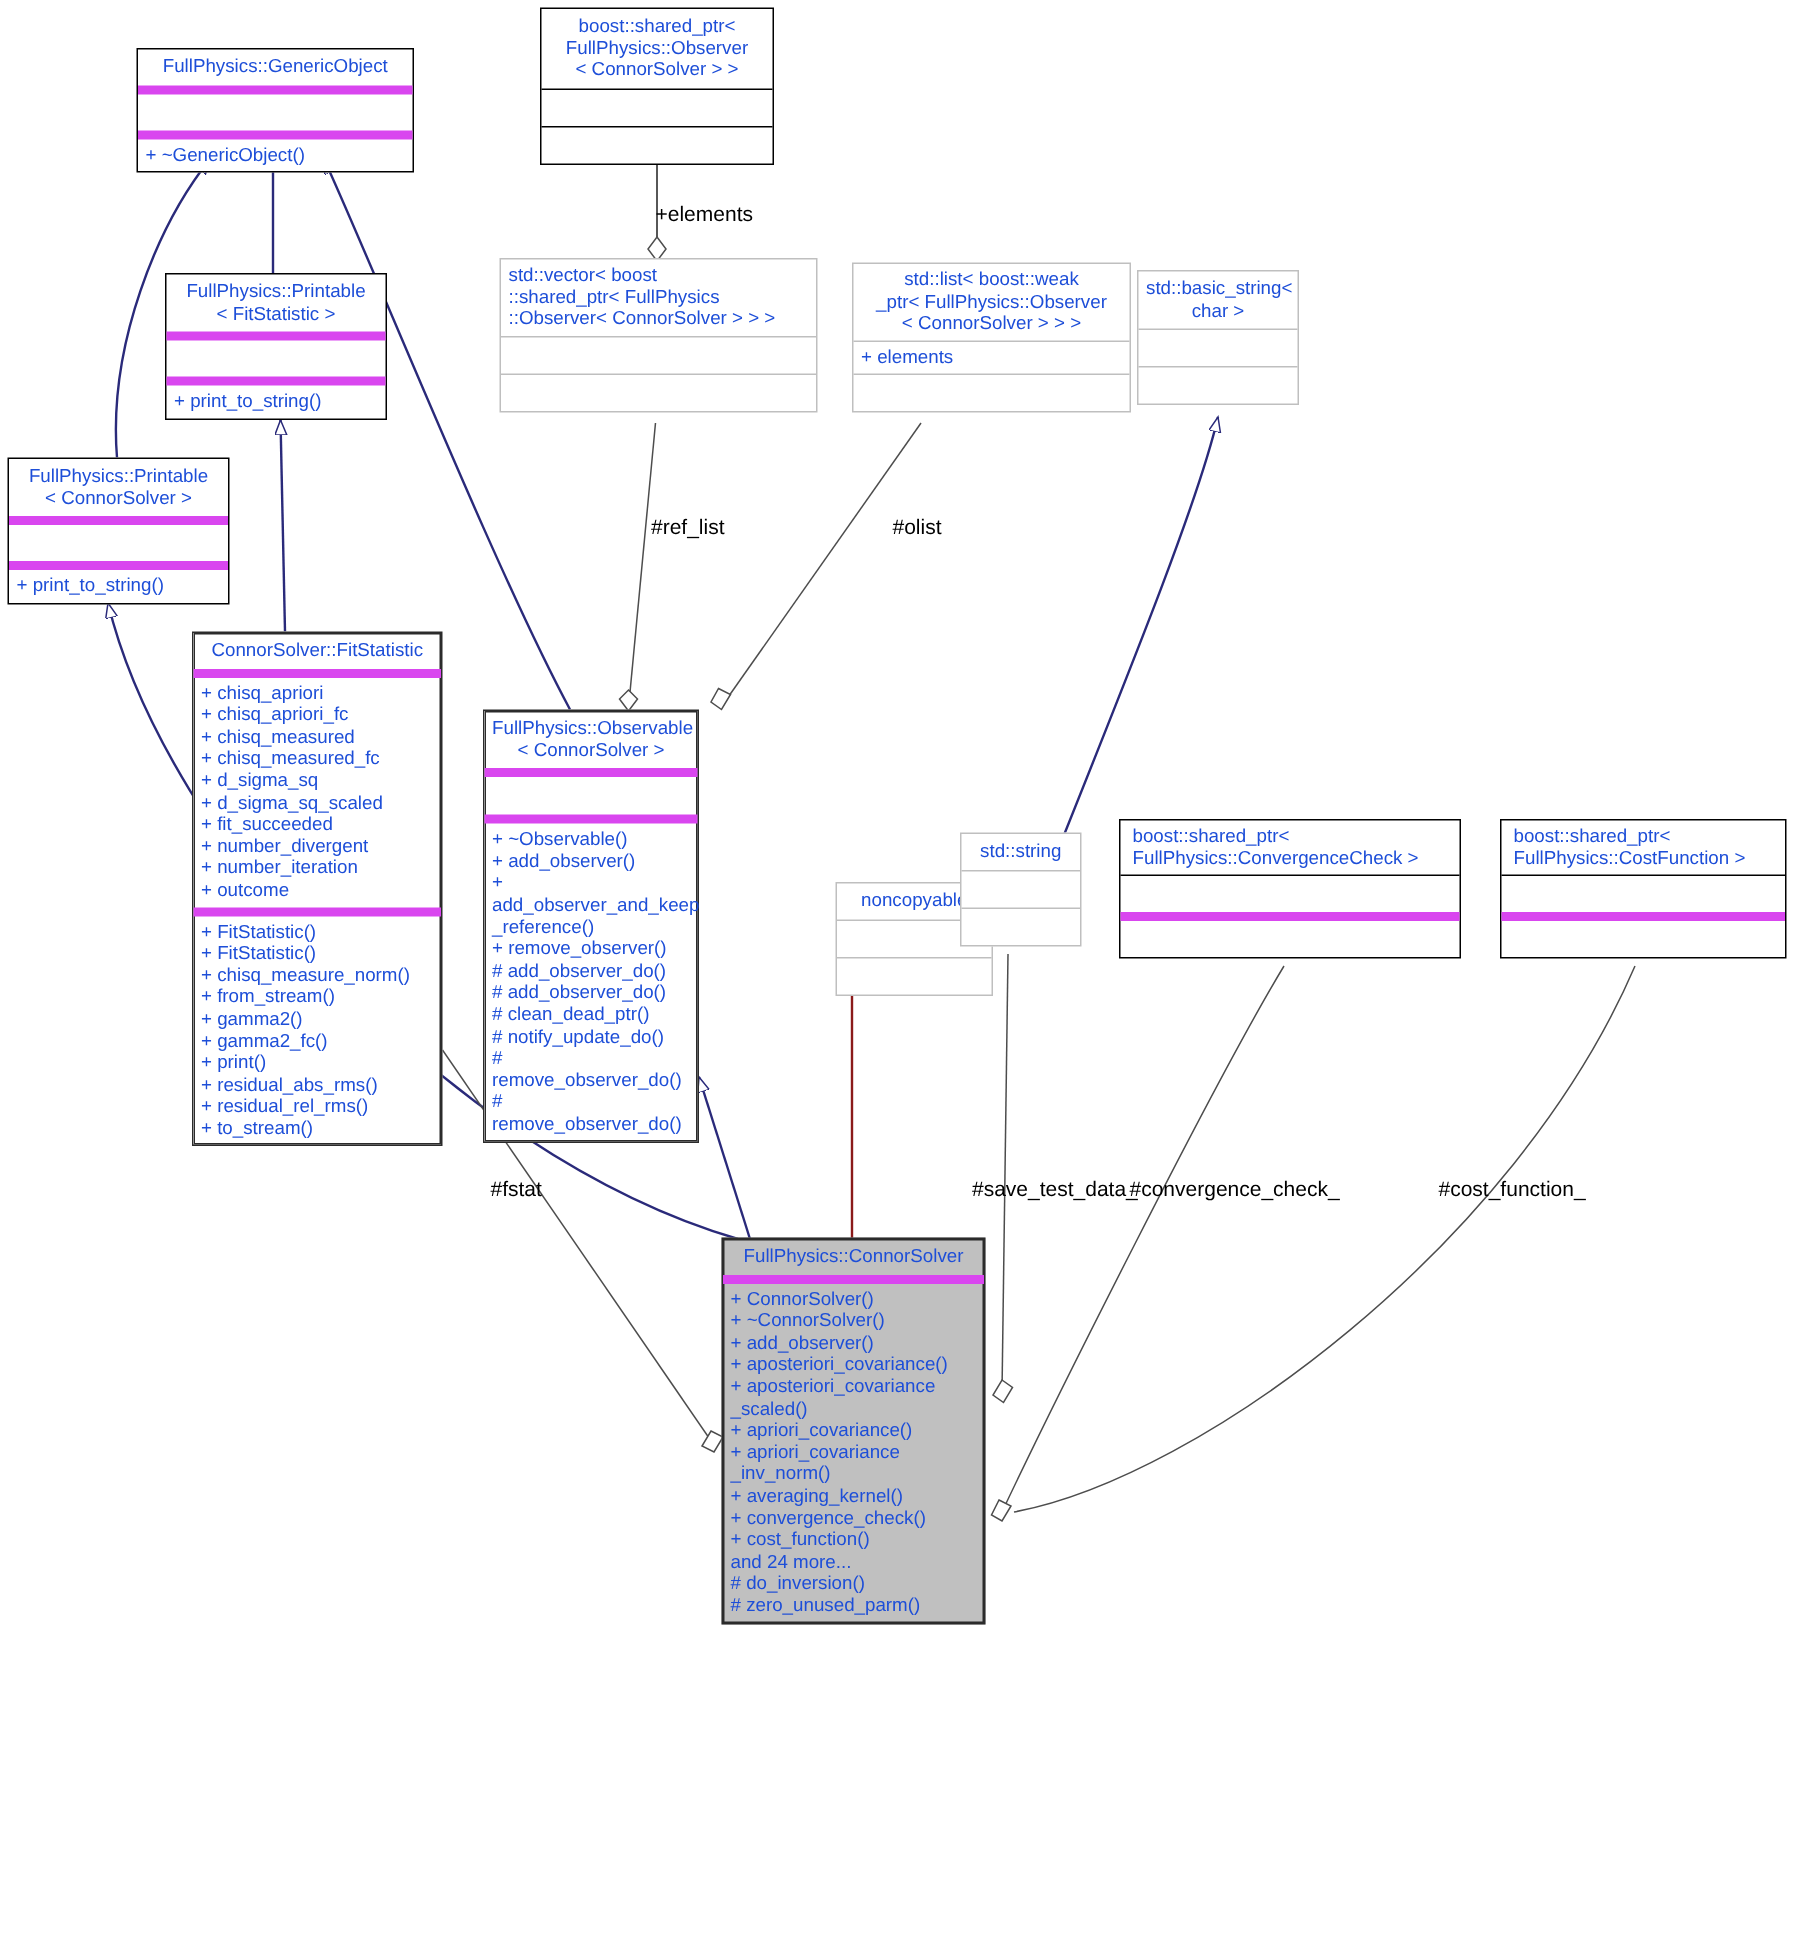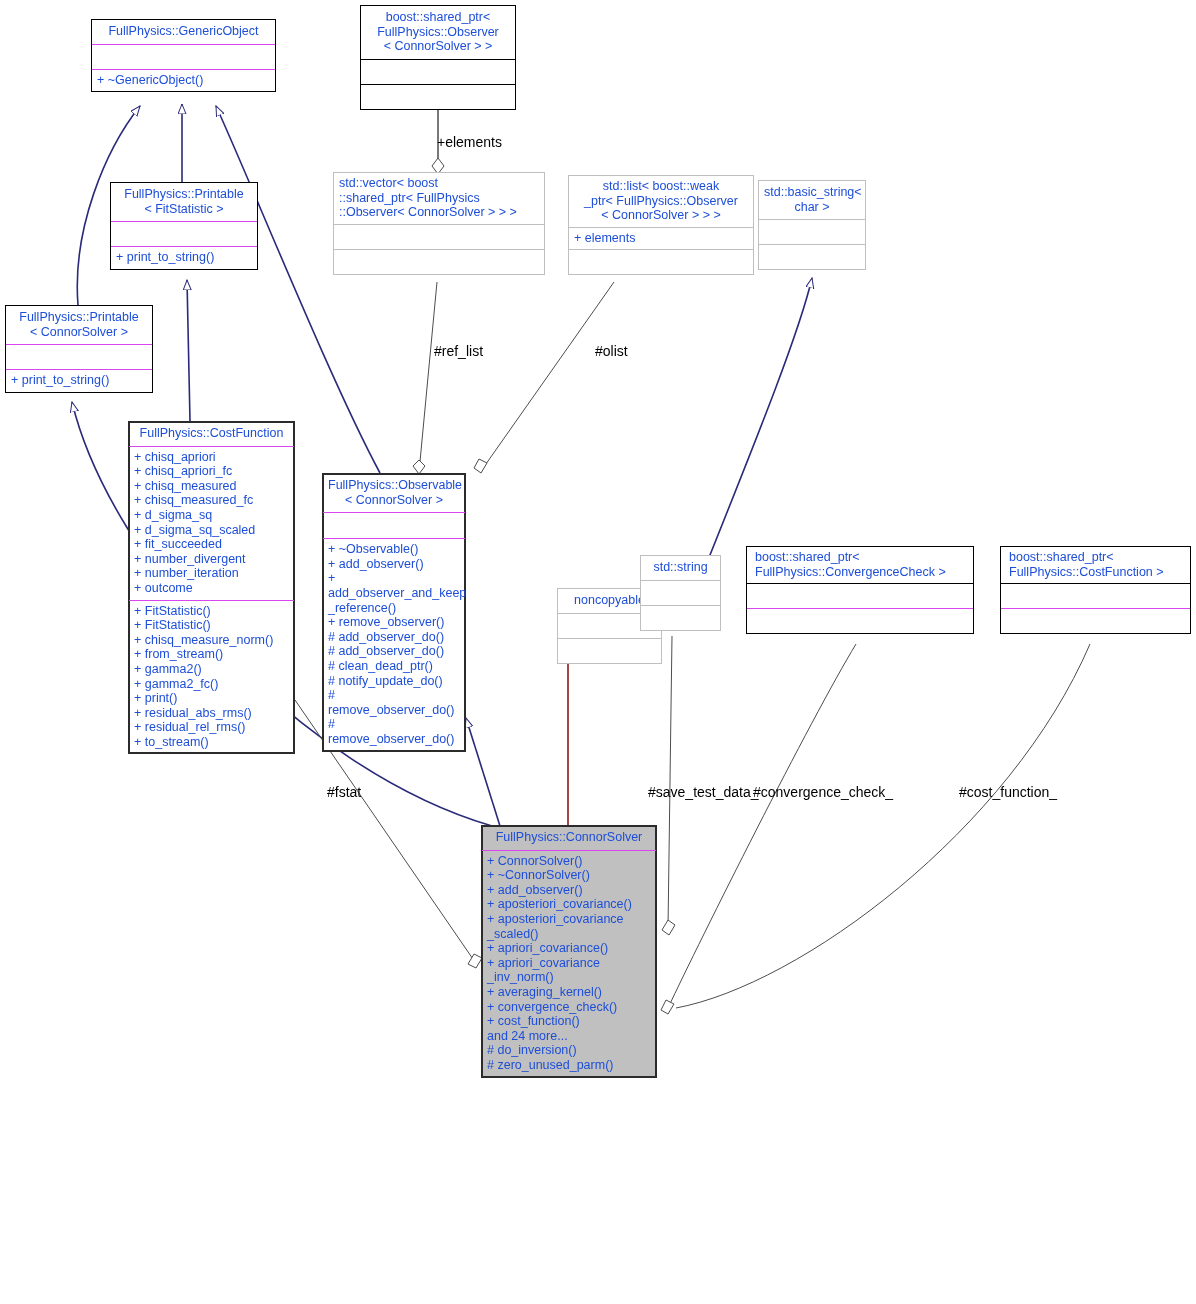--- a/index.html
+++ b/index.html
@@ -56,21 +56,21 @@
     white-space: pre-line;
   }
   .sect.rows {
     text-align: left;
     white-space: pre-line;
   }
   .divider-thin {
     border-top: 1px solid #bfbfbf;
   }
   .divider-dark {
-    border-top: 1px solid #d946ef;
+    border-top: 6px solid #d946ef;
   }
   .divider-solid {
     border-top: 1px solid #000000;
   }
   .empty {
     height: 17px;
   }
   .empty2 {
     height: 18px;
   }
@@ -131,21 +131,21 @@
 
     <path d="M668,928 L672,636" fill="none" stroke="#4d4d4d" stroke-width="1"></path>
     <polygon points="668,920 675,925 669,935 662,930" fill="#ffffff" stroke="#4d4d4d" stroke-width="1"></polygon>
 
     <path d="M668,1008 C700,940 810,720 856,644" fill="none" stroke="#4d4d4d" stroke-width="1"></path>
     <polygon points="666,1000 674,1004 668,1014 661,1010" fill="#ffffff" stroke="#4d4d4d" stroke-width="1"></polygon>
 
     <path d="M676,1008 C800,985 1010,830 1090,644" fill="none" stroke="#4d4d4d" stroke-width="1"></path>
   </svg>
 
-  <div class="node solid" style="left:91px; top:19px; width:185px;">
+  <div class="node solid" style="left:91px; top:32px; width:185px;">
     <div class="sect title">FullPhysics::GenericObject</div>
     <div class="sect divider-dark empty"></div>
     <div class="sect rows divider-dark">+ ~GenericObject()</div>
   </div>
 
   <div class="node solid" style="left:360px; top:5px; width:156px;">
     <div class="sect title">boost::shared_ptr&lt;
 FullPhysics::Observer
 &lt; ConnorSolver &gt; &gt;</div>
     <div class="sect divider-solid empty"></div>
@@ -183,21 +183,21 @@
   </div>
 
   <div class="node solid" style="left:5px; top:305px; width:148px;">
     <div class="sect title">FullPhysics::Printable
 &lt; ConnorSolver &gt;</div>
     <div class="sect divider-dark empty"></div>
     <div class="sect rows divider-dark">+ print_to_string()</div>
   </div>
 
   <div class="node thick" style="left:128px; top:421px; width:167px;">
-    <div class="sect title">FullPhysics::CostFunction</div>
+    <div class="sect title">ConnorSolver::FitStatistic</div>
     <div class="sect rows divider-dark">+ chisq_apriori
 + chisq_apriori_fc
 + chisq_measured
 + chisq_measured_fc
 + d_sigma_sq
 + d_sigma_sq_scaled
 + fit_succeeded
 + number_divergent
 + number_iteration
 + outcome</div>

